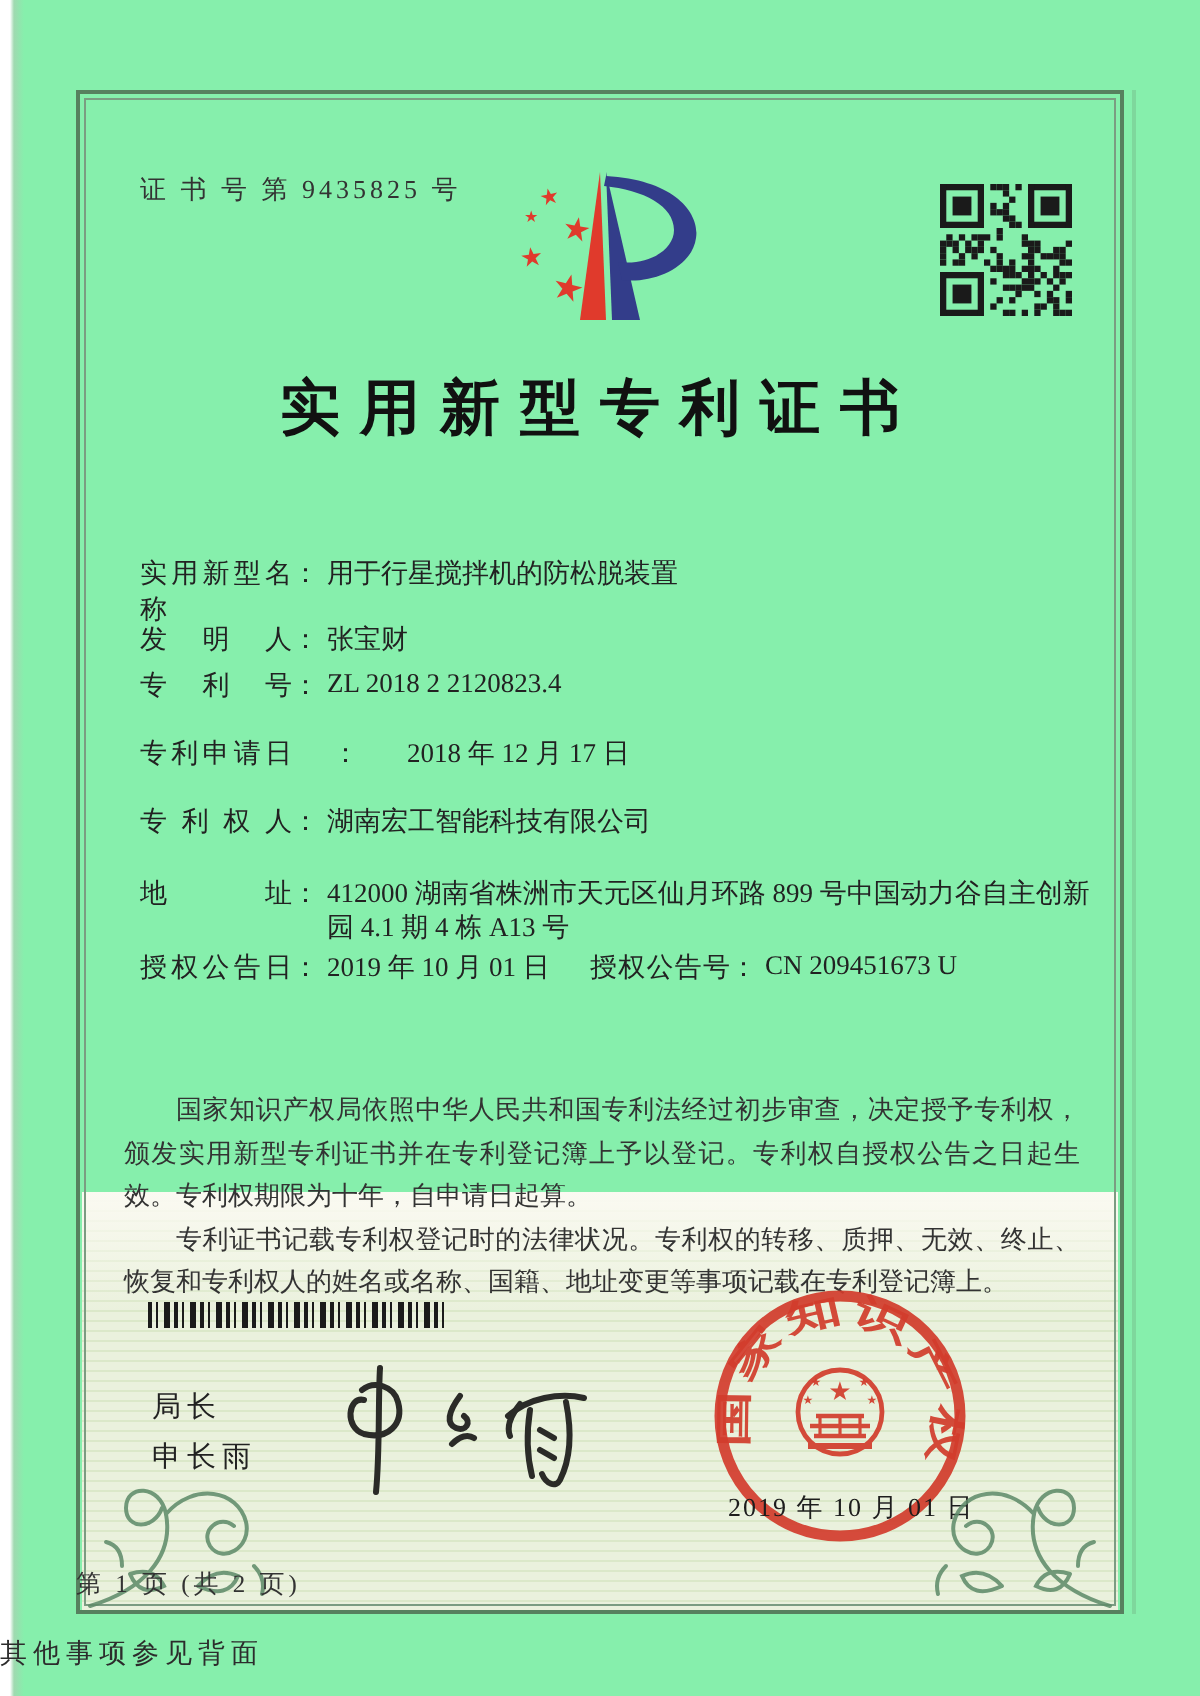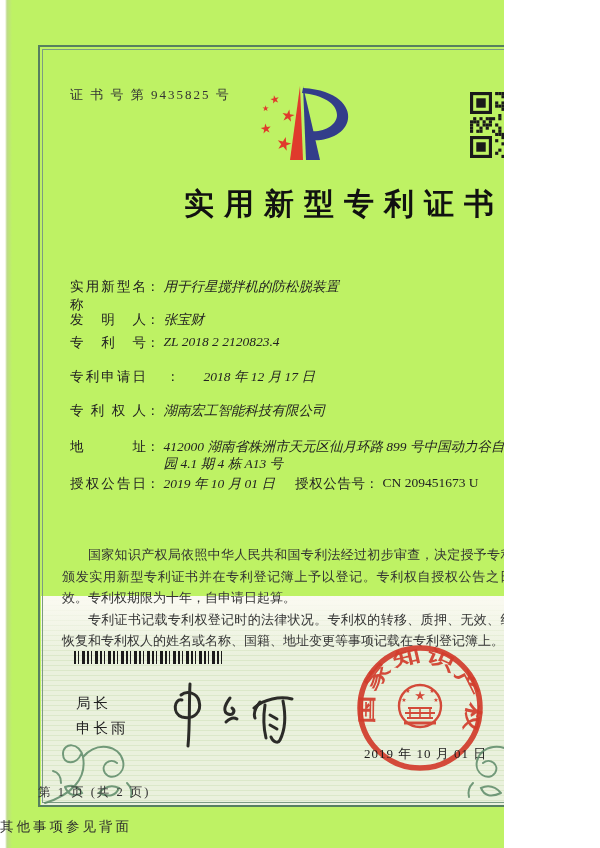--- a/index.html
+++ b/index.html
@@ -1,18 +1,18 @@
 <!DOCTYPE html>
 <html><head>
 <meta charset="utf-8">
 <style>
   html,body{margin:0;padding:0;background:#ffffff;}
   .page{
-    position:relative;width:504px;height:848px;overflow:hidden;
-    background:#bef264;
+    position:relative;width:600px;height:848px;overflow:hidden;
+    background:#86efac;
     font-family:"Liberation Serif","DejaVu Serif",serif;
     color:#222;
   }
   .edge-left{position:absolute;left:0;top:0;width:12px;height:100%;
     background:linear-gradient(90deg,#ffffff 0,#ffffff 5px,rgba(190,190,180,.45) 7px,rgba(251,250,242,0) 12px);}
   .edge-right-line{position:absolute;left:566px;top:45px;width:2px;height:762px;background:rgba(100,130,100,.22);}
 
   
   .green-zone{position:absolute;left:41px;top:596px;width:518px;height:210px;
     background:repeating-linear-gradient(180deg,#eaf1dd 0 4px,#dbe8c9 4px 5px);}
@@ -24,27 +24,27 @@
     border:2px solid #57805f;box-sizing:border-box;pointer-events:none;}
   .frame-inner{position:absolute;left:2px;top:2px;right:2px;bottom:2px;border:1px solid #7b9c82;}
 
   .cert-no{position:absolute;left:70px;top:86px;font-size:13px;letter-spacing:2px;color:#333;}
 
   .logo{position:absolute;left:248px;top:80px;width:124px;height:100px;}
   .logo .star{position:absolute;color:#e03a2c;line-height:1;}
 
   .qr{position:absolute;left:470px;top:92px;width:66px;height:66px;}
 
-  .title{position:absolute;left:0;top:184px;width:100%;text-align:right;
+  .title{position:absolute;left:0;top:184px;width:100%;text-align:center;
     font-size:30px;font-weight:700;letter-spacing:10px;color:#111;}
 
   .field{position:absolute;left:70px;display:flex;font-size:13.5px;color:#222;}
   .field .lbl{display:inline-block;width:76px;text-align:justify;text-align-last:justify;flex:none;}
   .field .col{flex:none;margin-right:4px;}
-  .field .val{display:inline-block;font-style:italic;}
+  .field .val{display:inline-block;}
   .field .val.wide{width:392px;line-height:17px;}
   .grant2{position:absolute;left:295px;display:flex;font-size:13.5px;}
   .grant2 .lbl{display:inline-block;width:70px;text-align:justify;text-align-last:justify;flex:none;}
   .grant2 .col{flex:none;margin-right:4px;}
 
   .paras{position:absolute;left:62px;top:503px;width:478px;font-size:13px;line-height:21.5px;
     text-align:justify;color:#333;margin-top:41px;}
   .paras p{margin:0;text-indent:2em;}
 
   .barcode{position:absolute;left:74px;top:651px;width:150px;height:13px;

